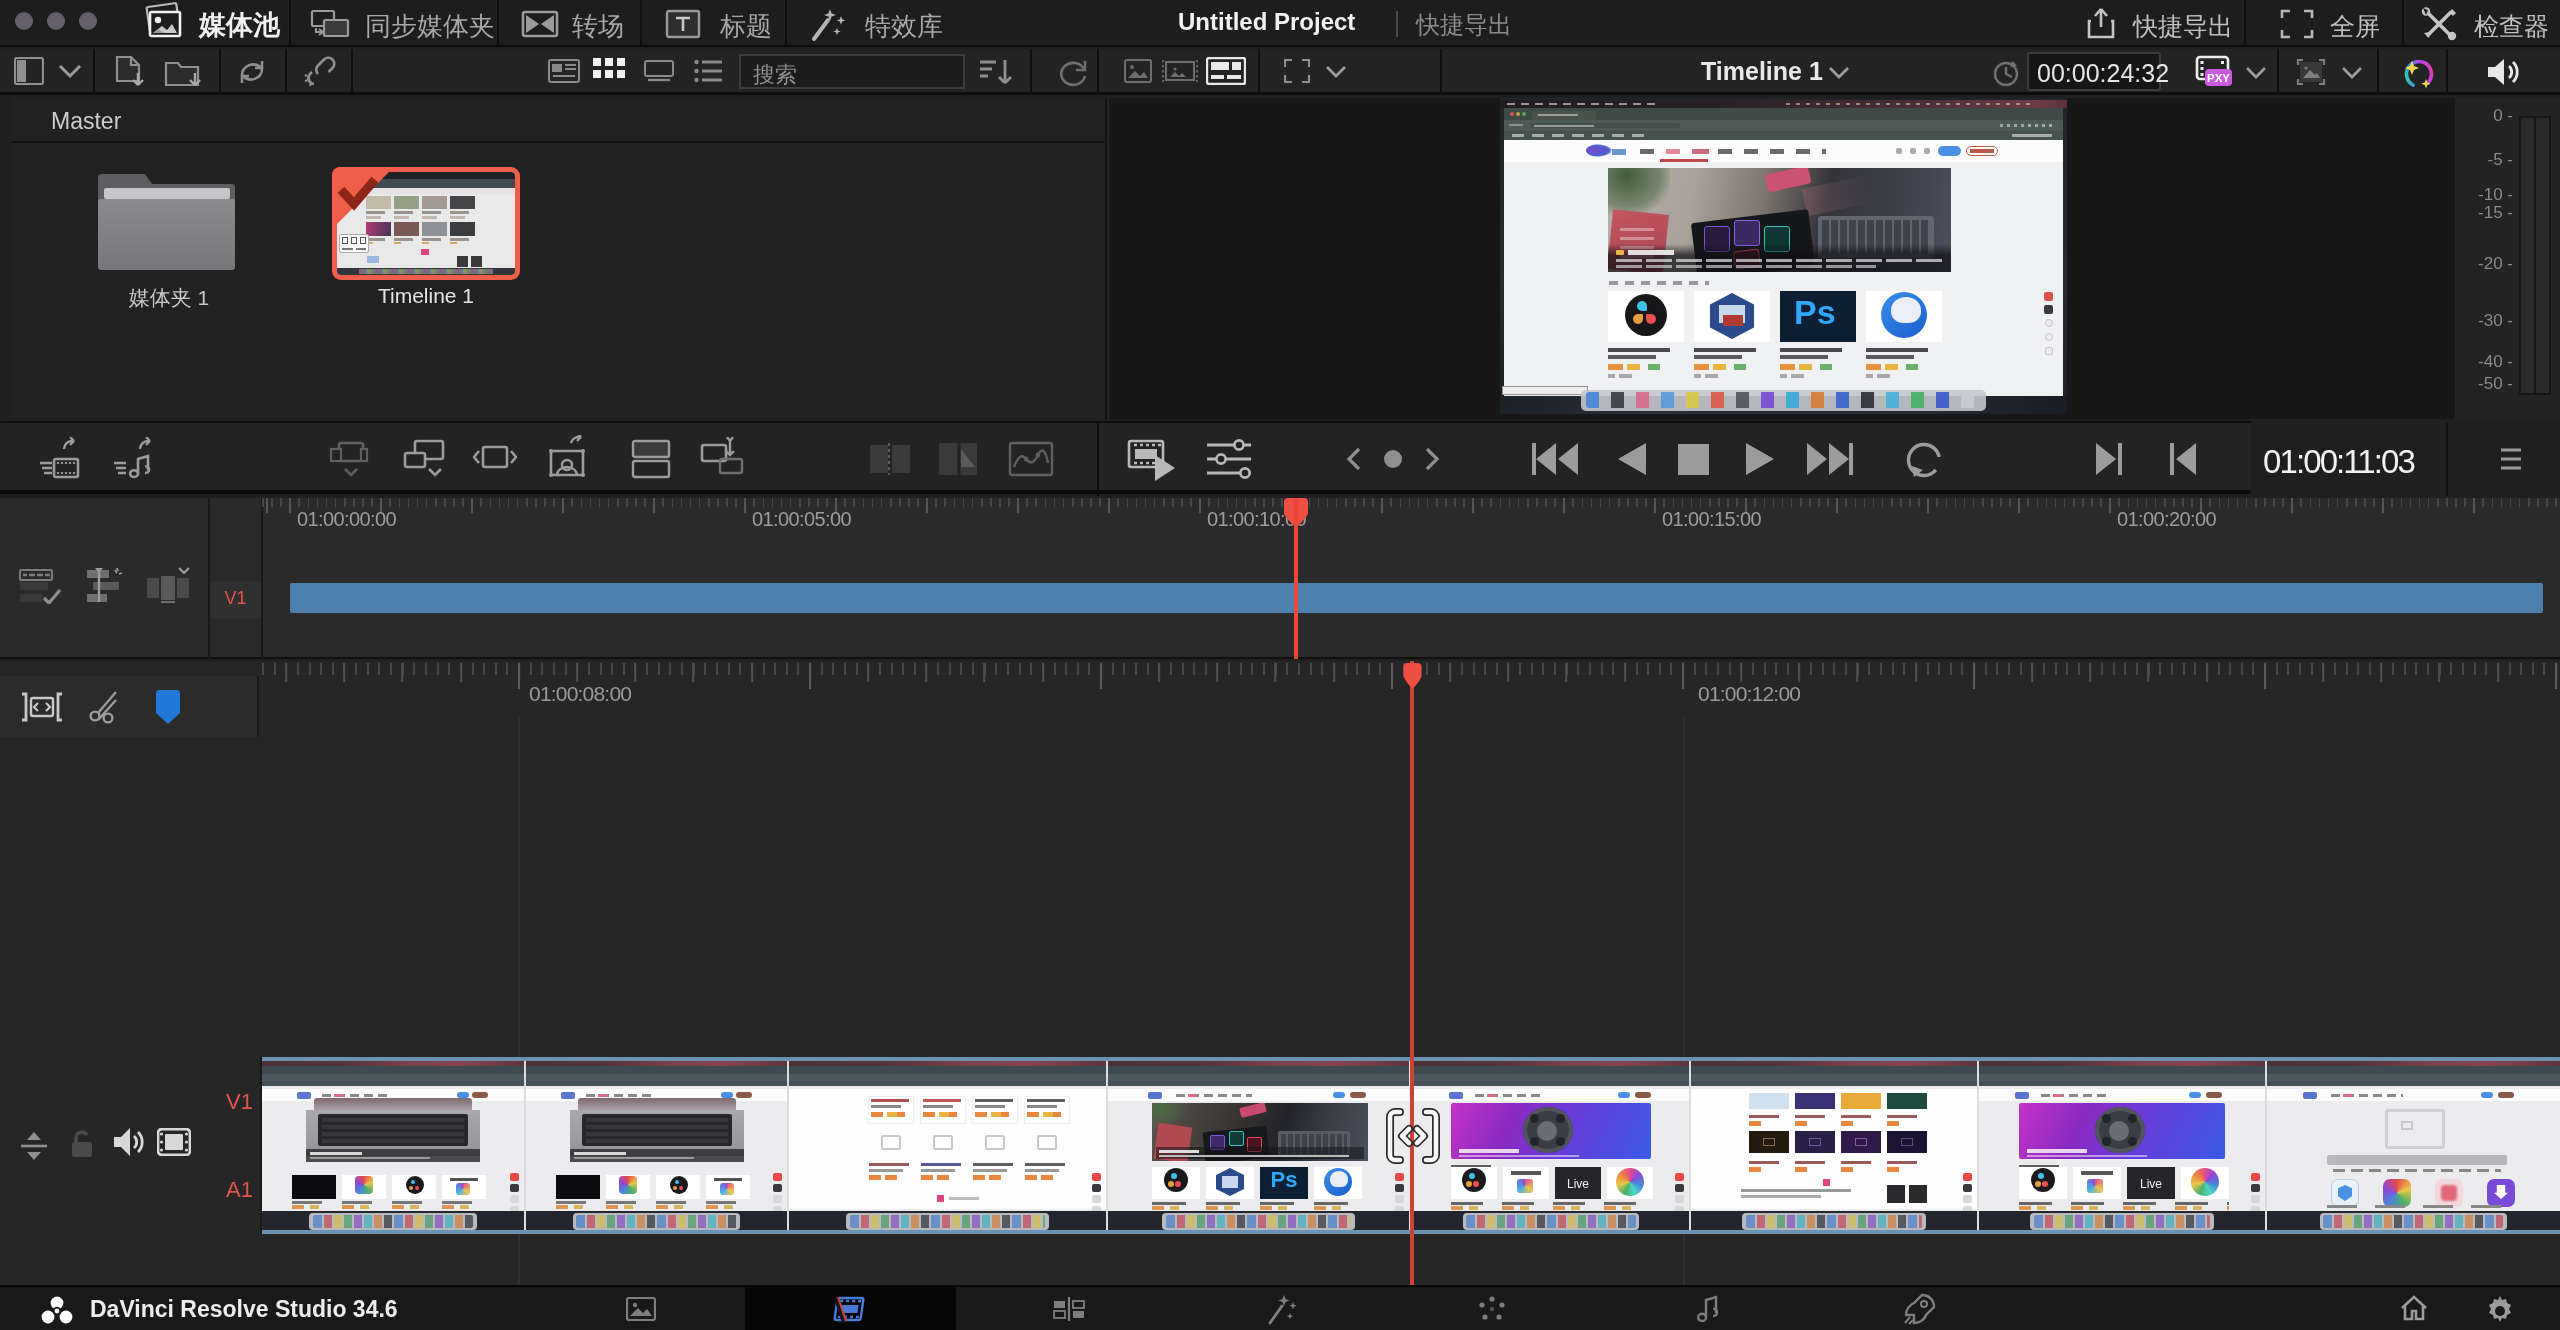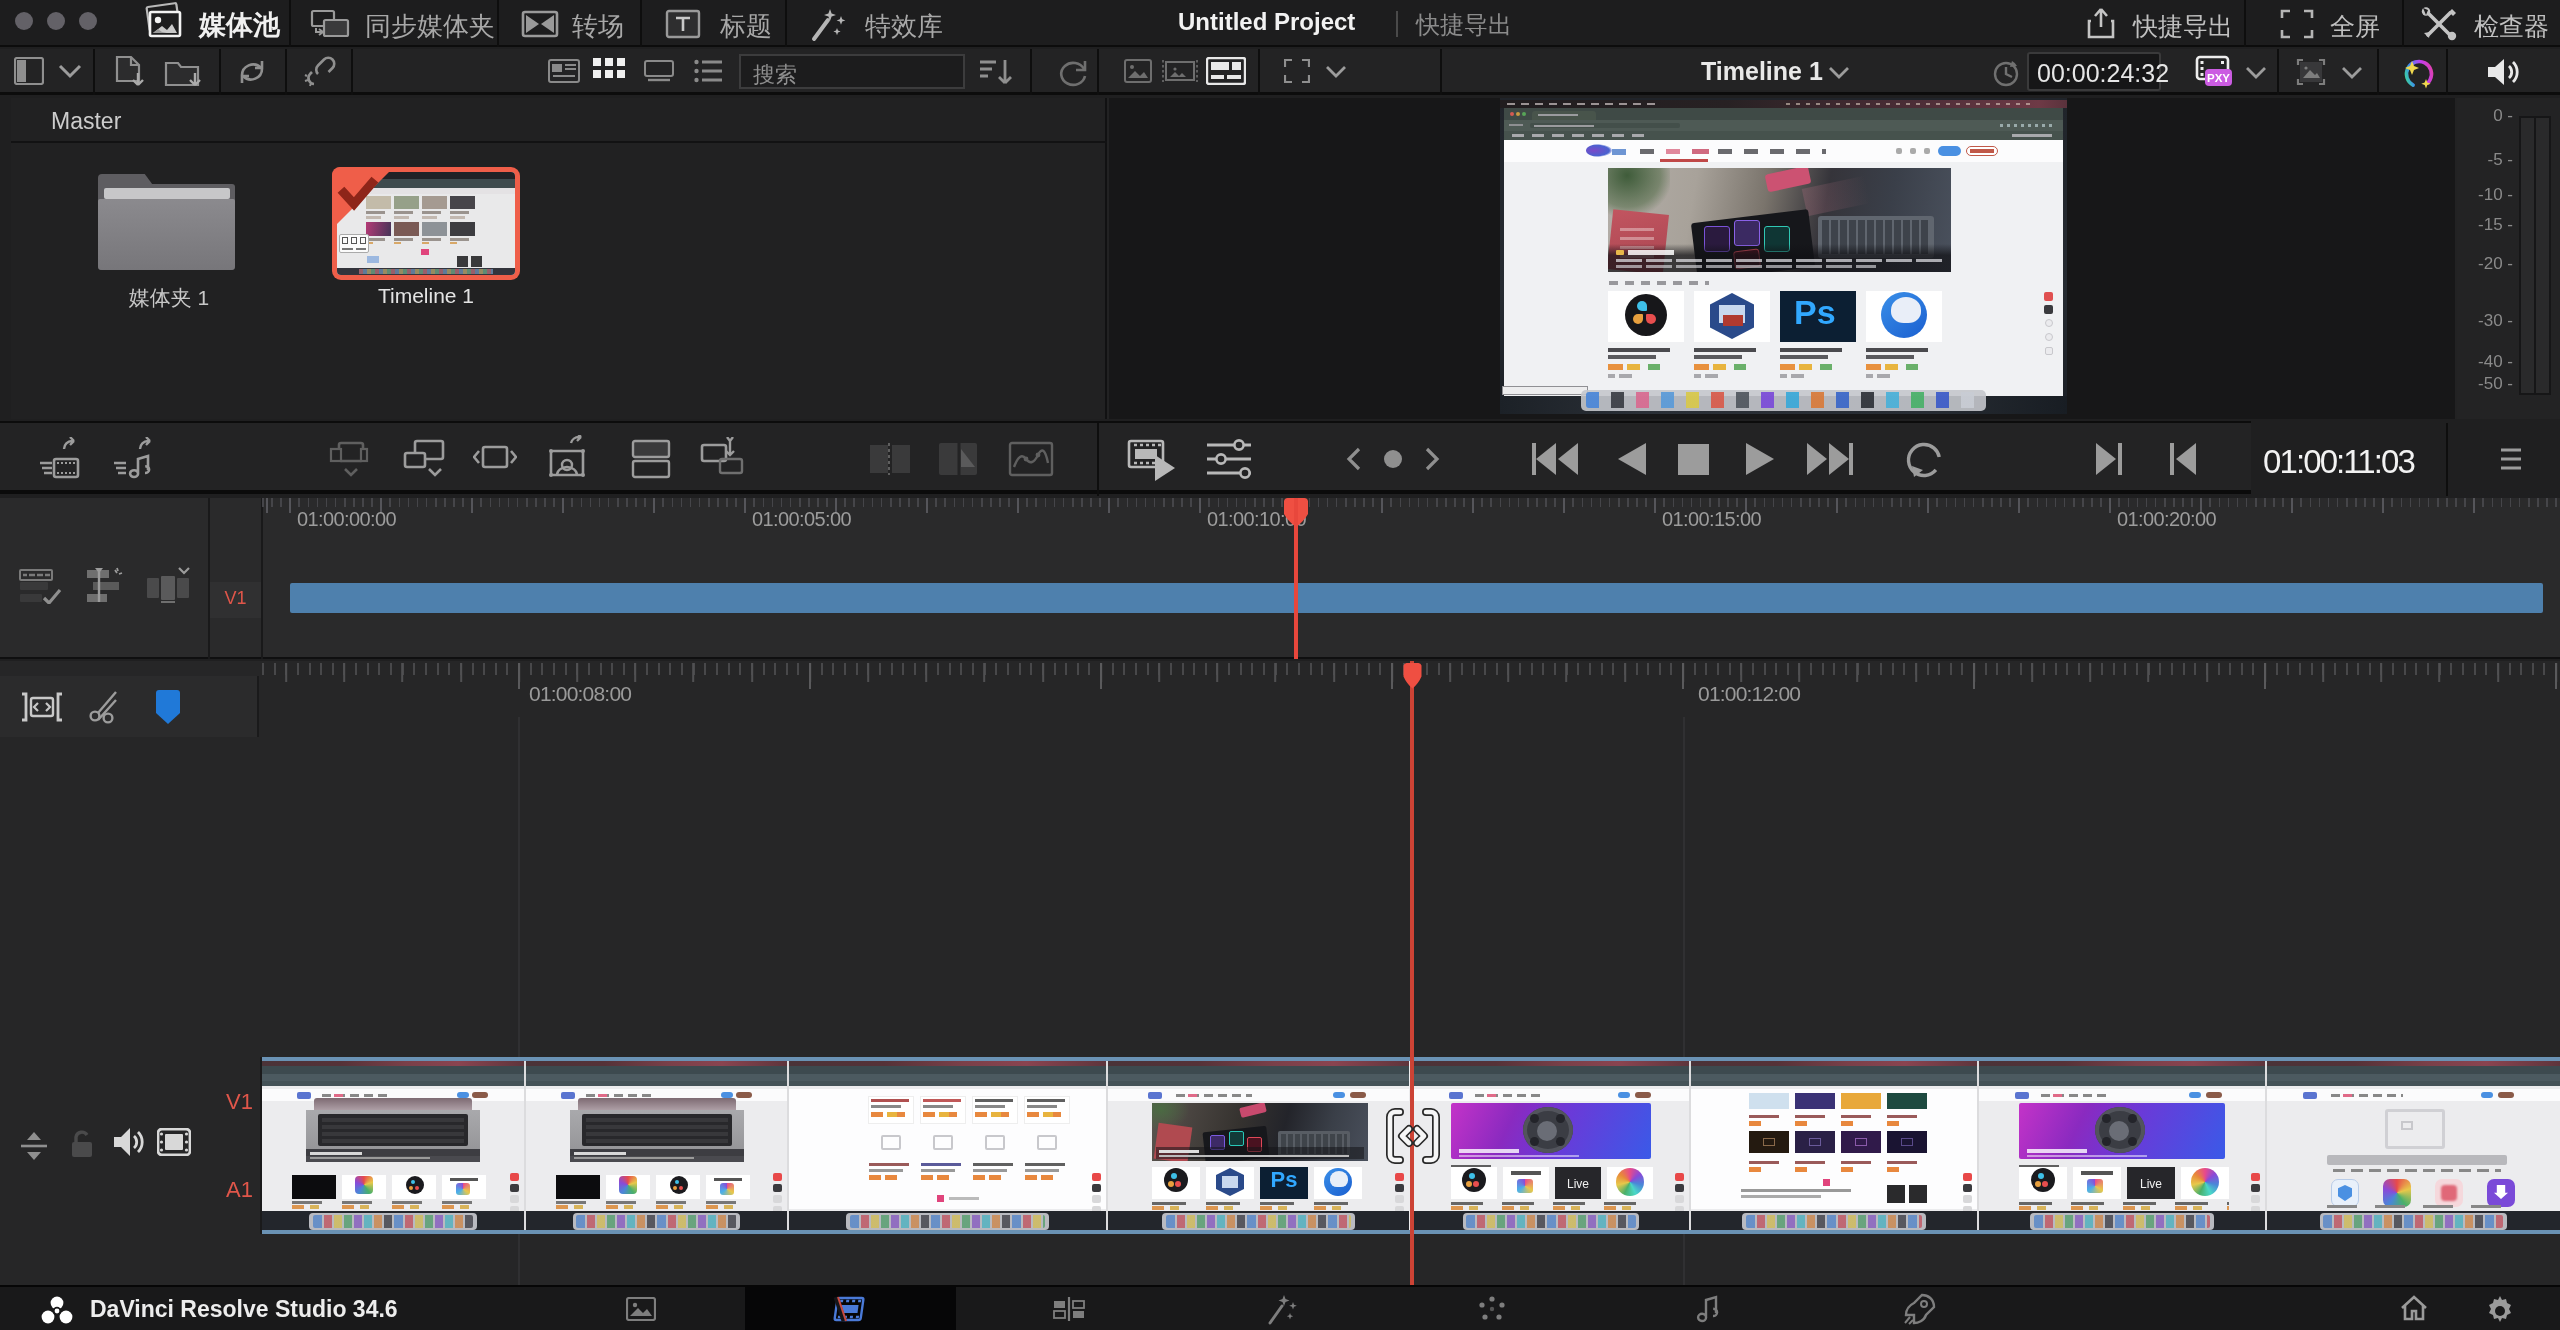--- a/index.html
+++ b/index.html
@@ -462,21 +462,21 @@
           #3a5ac8 350px 363px, transparent 363px 375px,
           #c8ccd4 375px 388px, transparent 388px 396px);border-radius:3px;"></div>
       </div>
     </div>
 
     <div class="abs" id="meter" style="left:2446px;top:0;width:114px;height:321px;background:#232324;">
       <div class="abs" style="left:16px;top:8px;width:40px;height:280px;font-size:17px;color:#8a8a8a;text-align:right;">
         <div class="abs" style="right:0;top:0;">0 -</div>
         <div class="abs" style="right:0;top:44px;">-5 -</div>
         <div class="abs" style="right:0;top:79px;">-10 -</div>
-        <div class="abs" style="right:0;top:109px;text-align:right;">-15 -</div>
+        <div class="abs" style="right:0;top:97px;text-align:right;">-15 -</div>
         <div class="abs" style="right:0;top:148px;">-20 -</div>
         <div class="abs" style="right:0;top:205px;">-30 -</div>
         <div class="abs" style="right:0;top:246px;">-40 -</div>
         <div class="abs" style="right:0;top:268px;">-50 -</div>
       </div>
       <div class="abs" style="left:62px;top:18px;width:32px;height:279px;border:2px solid #161617;background:#2a2a2b;">
         <div class="abs" style="left:13px;top:0;width:2px;height:275px;background:#161617;"></div>
       </div>
     </div>
   </div>

